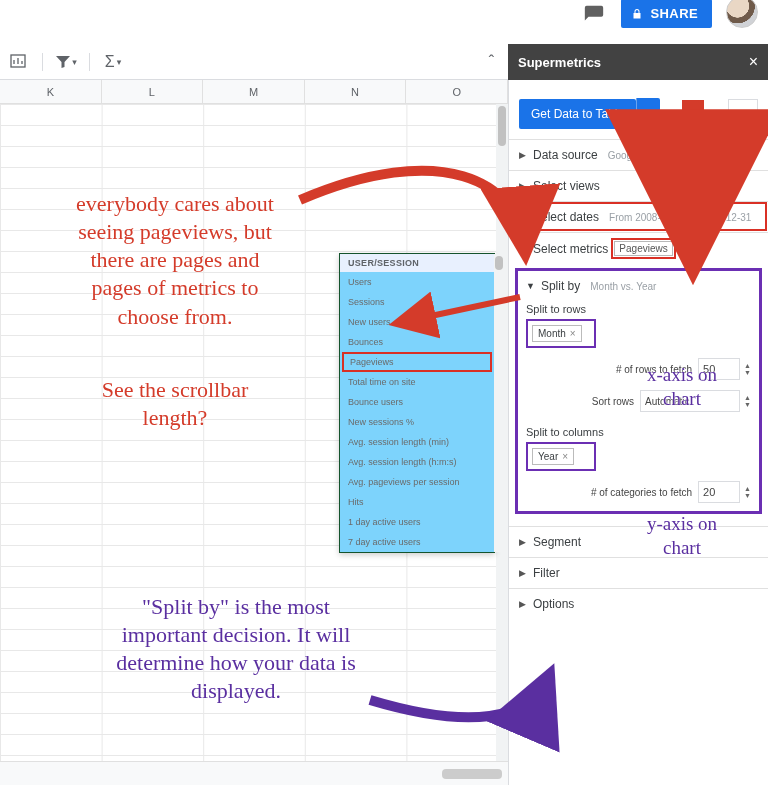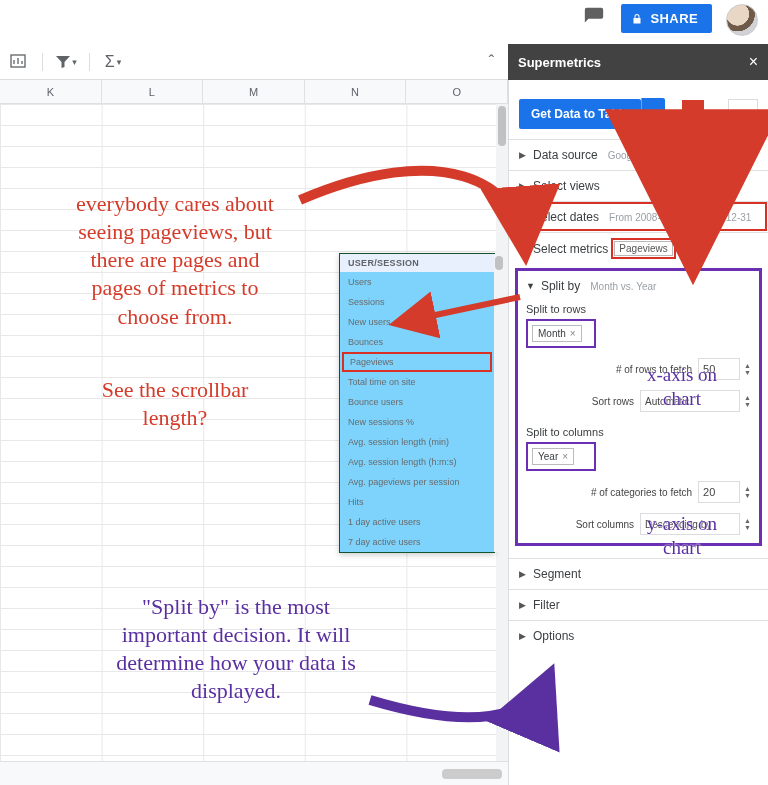--- a/index.html
+++ b/index.html
@@ -1,19 +1,19 @@
 <!DOCTYPE html>
 <html><head>
 <meta charset="utf-8">
 <style>
   * { box-sizing: border-box; margin: 0; padding: 0; }
   html, body { width: 768px; height: 785px; font-family: Arial, Helvetica, sans-serif; font-size: 13px; background: #fff; overflow: hidden; position: relative; }
 
   
-  .topbar { position: absolute; top: 0; left: 0; right: 0; height: 44px; display: flex; justify-content: flex-end; align-items: flex-start; gap: 14px; padding: 4px 10px; }
+  .topbar { position: absolute; top: 0; left: 0; right: 0; height: 44px; display: flex; justify-content: flex-end; align-items: flex-end; gap: 14px; padding: 16px 10px; }
   .chat-icon { width: 26px; height: 26px; display:flex; align-items:center; justify-content:center; color:#606060; }
   .share-btn { background: #1a73e8; color: #fff; border: none; padding: 7px 14px 7px 10px; font-weight: 700; font-size: 13px; border-radius: 2px; display: flex; align-items: center; gap: 7px; cursor: pointer; letter-spacing: .4px; }
   .share-btn svg { width: 12px; height: 14px; }
   .avatar { width: 32px; height: 32px; border-radius: 50%; background: radial-gradient(circle at 35% 30%, #e9d7c5 0 40%, #6f5a4a 41% 60%, #d0d2d6 61% 100%); border: 1px solid #ccc; }
 
   
   .toolbar { position: absolute; top: 44px; left: 0; right: 260px; height: 36px; border-bottom: 1px solid #dadce0; display: flex; align-items: center; padding-left: 4px; gap: 4px; color:#5f6368; }
   .tb-btn { width: 30px; height: 28px; display:flex; align-items:center; justify-content:center; border-right:none; cursor:pointer; }
   .tb-sep { width:1px; height:18px; background:#dadce0; margin:0 4px; }
   .tb-sigma { font-size:16px; font-weight:400; }
@@ -46,21 +46,21 @@
   .dd-head { background:#e8f0fe; color:#5f6368; font-weight:700; font-size:9px; padding:4px 8px; letter-spacing:.3px; }
   .dd-item { padding:4px 8px; line-height:12px; }
   .dd-item.sel { border:2px solid #d93025; margin:0 2px; padding:2px 6px; }
   .dd-scroll { position:absolute; right:-10px; top:0; width:10px; height:100%; background:#f1f3f4; }
   .dd-thumb { position:absolute; left:1px; width:8px; top:2px; height:14px; background:#c1c1c1; border-radius:4px; }
 
   
   .sidebar { position:absolute; top:80px; right:0; width:260px; bottom:0; background:#fff; border-left:1px solid #dadce0; display:flex; flex-direction:column; font-size:12px; color:#3c4043; }
   .side-pad { padding:18px 10px 10px; }
   .get-row { display:flex; align-items:center; gap:6px; }
-  .get-btn { background:#1a73e8; color:#fff; border:none; padding:8px 12px; font-size:12px; font-weight:700; border-radius:2px; cursor:pointer; display:flex; align-items:center;justify-content:center; }
+  .get-btn { background:#1a73e8; color:#fff; border:none; padding:8px 12px; font-size:12px; font-weight:400; border-radius:2px; cursor:pointer; display:flex; align-items:center;justify-content:center; }
   .get-split { background:#1a73e8; color:#fff; border:none; border-left:1px solid rgba(255,255,255,.35); padding:8px 8px; font-weight:700; cursor:pointer; border-radius:0 2px 2px 0; margin-left:-6px; }
   .get-row .spacer { flex:1; }
   .burger { width:30px; height:30px; border:1px solid #dadce0; display:flex; align-items:center; justify-content:center; cursor:pointer; font-size:15px; }
   .collapse-row { border-top:1px solid #e0e0e0; padding:8px 10px; display:flex; align-items:center; gap:6px; cursor:pointer; }
   .collapse-row .caret { font-size:9px; color:#555; width:8px; }
   .collapse-row .title { font-weight:400; font-size:12px; }
   .collapse-row .sub { color:#9aa0a6; font-size:10px; margin-left:4px; overflow:hidden; text-overflow:ellipsis; white-space:nowrap; flex:1; }
   .collapse-row.box-red { outline:2px solid #d93025; outline-offset:-3px; }
   .metric-chip { border:1px solid #b8b8b8; padding:1px 4px; font-size:10px; color:#555; }
 
@@ -258,30 +258,20 @@
       <div class="field-row">
         <span># of categories to fetch</span>
         <div class="num-input">
             <span>20</span>
           </div>
         <div class="stepper">
             <span>▲</span>
             <span>▼</span>
           </div>
       </div>
-      <div class="field-row">
-        <span>Sort columns</span>
-        <div class="sel-input">
-            <span>Descending by</span>
-          </div>
-        <div class="stepper">
-            <span>▲</span>
-            <span>▼</span>
-          </div>
-      </div>
     </div>
   </div>
 
   <div class="collapse-row" style="margin-top:4px">
     <span class="caret">▶</span>
     <span class="title">Segment</span>
   </div>
   <div class="collapse-row">
     <span class="caret">▶</span>
     <span class="title">Filter</span>

